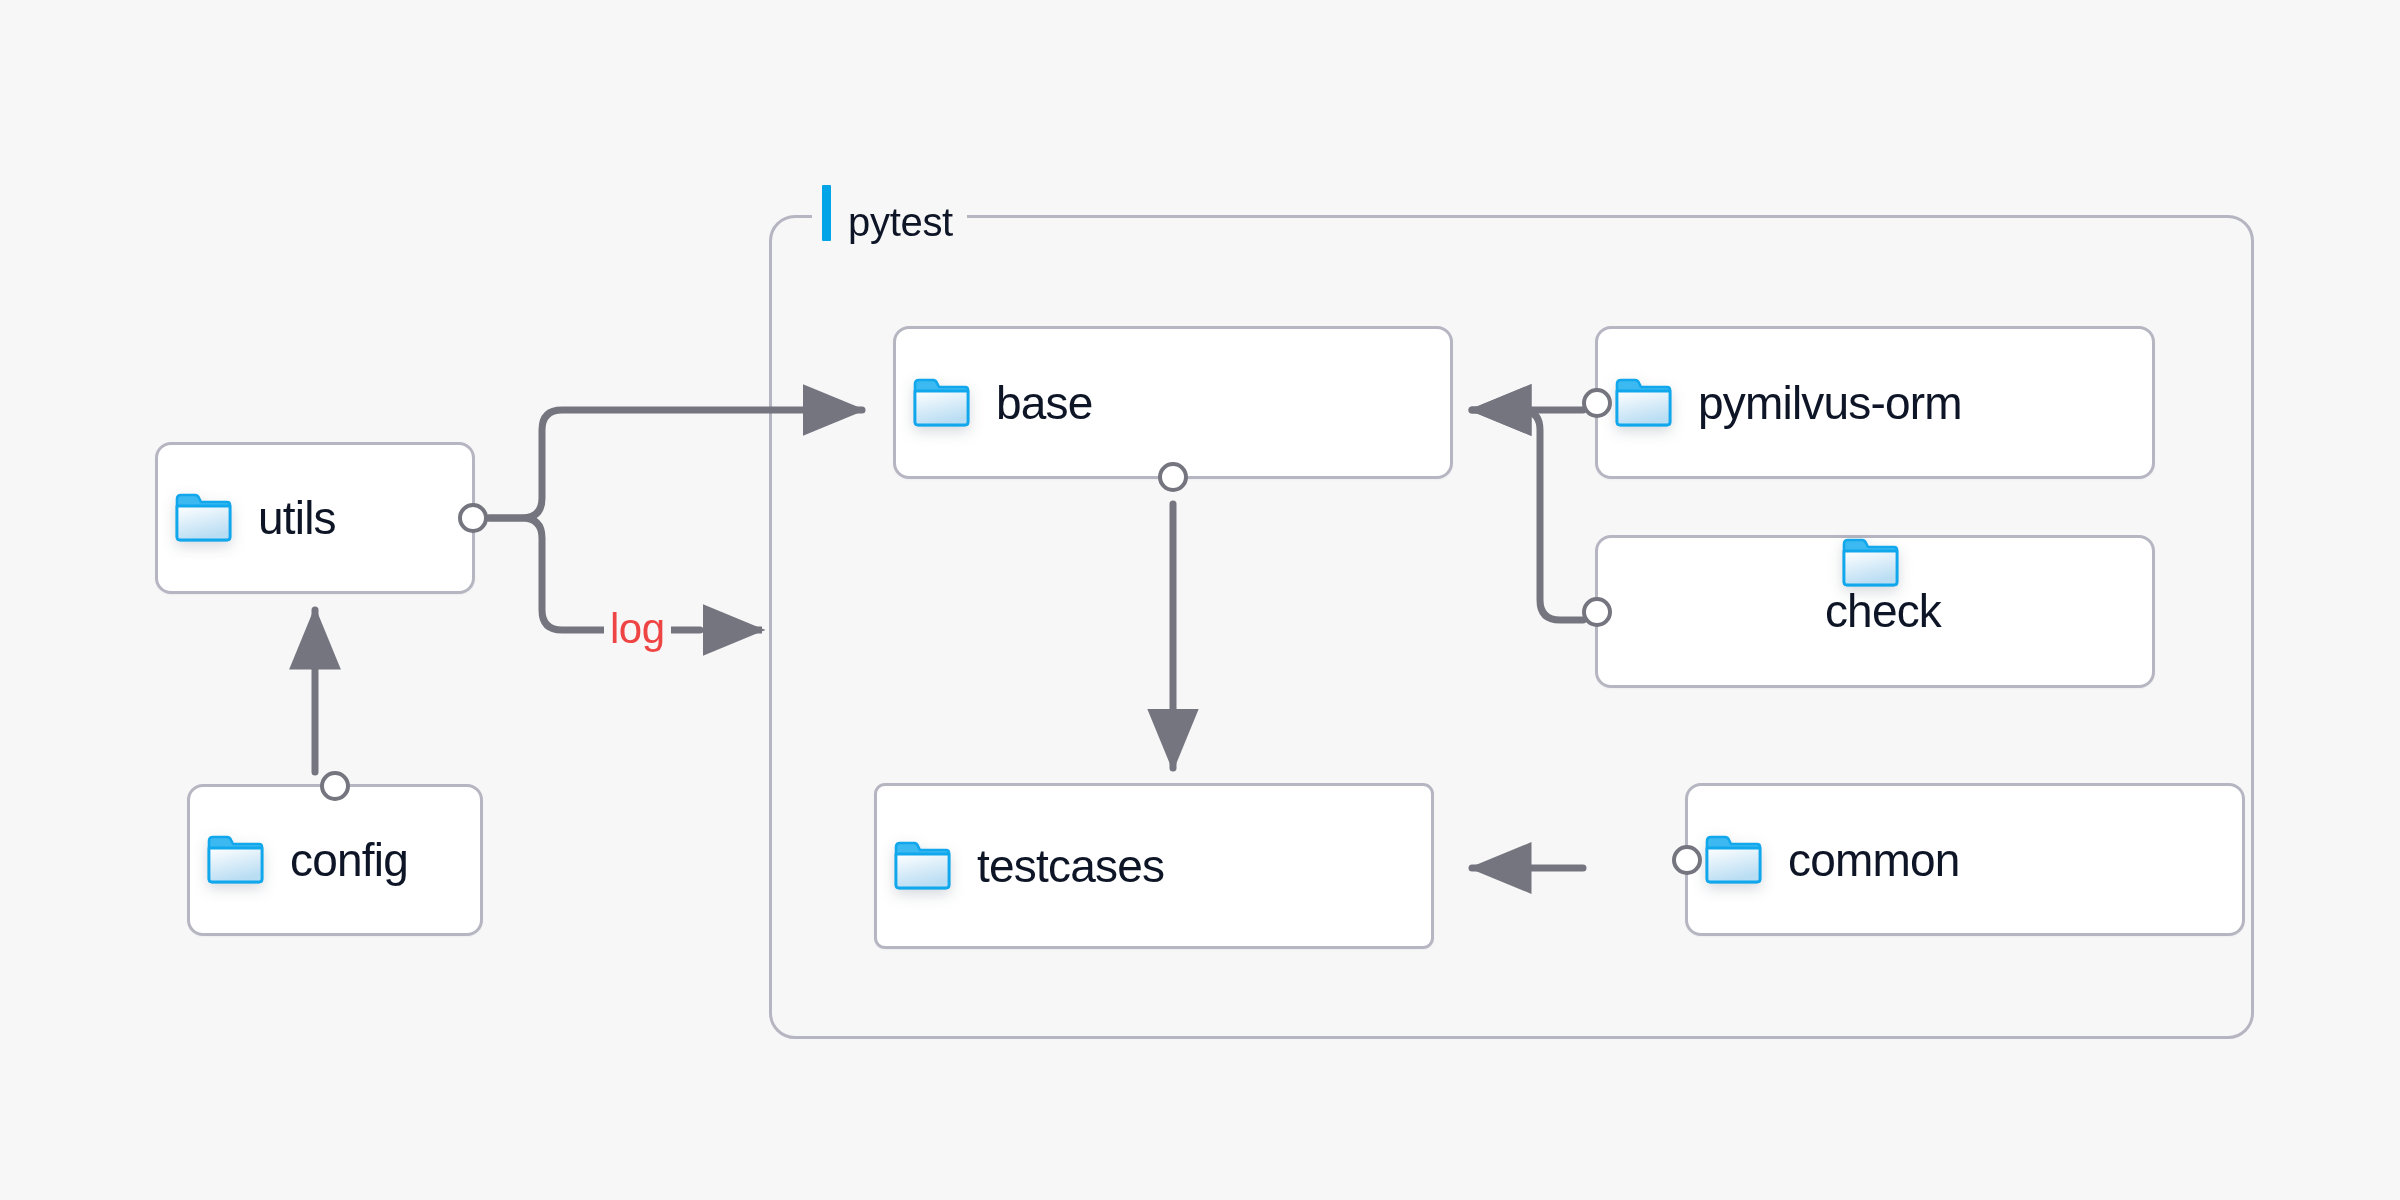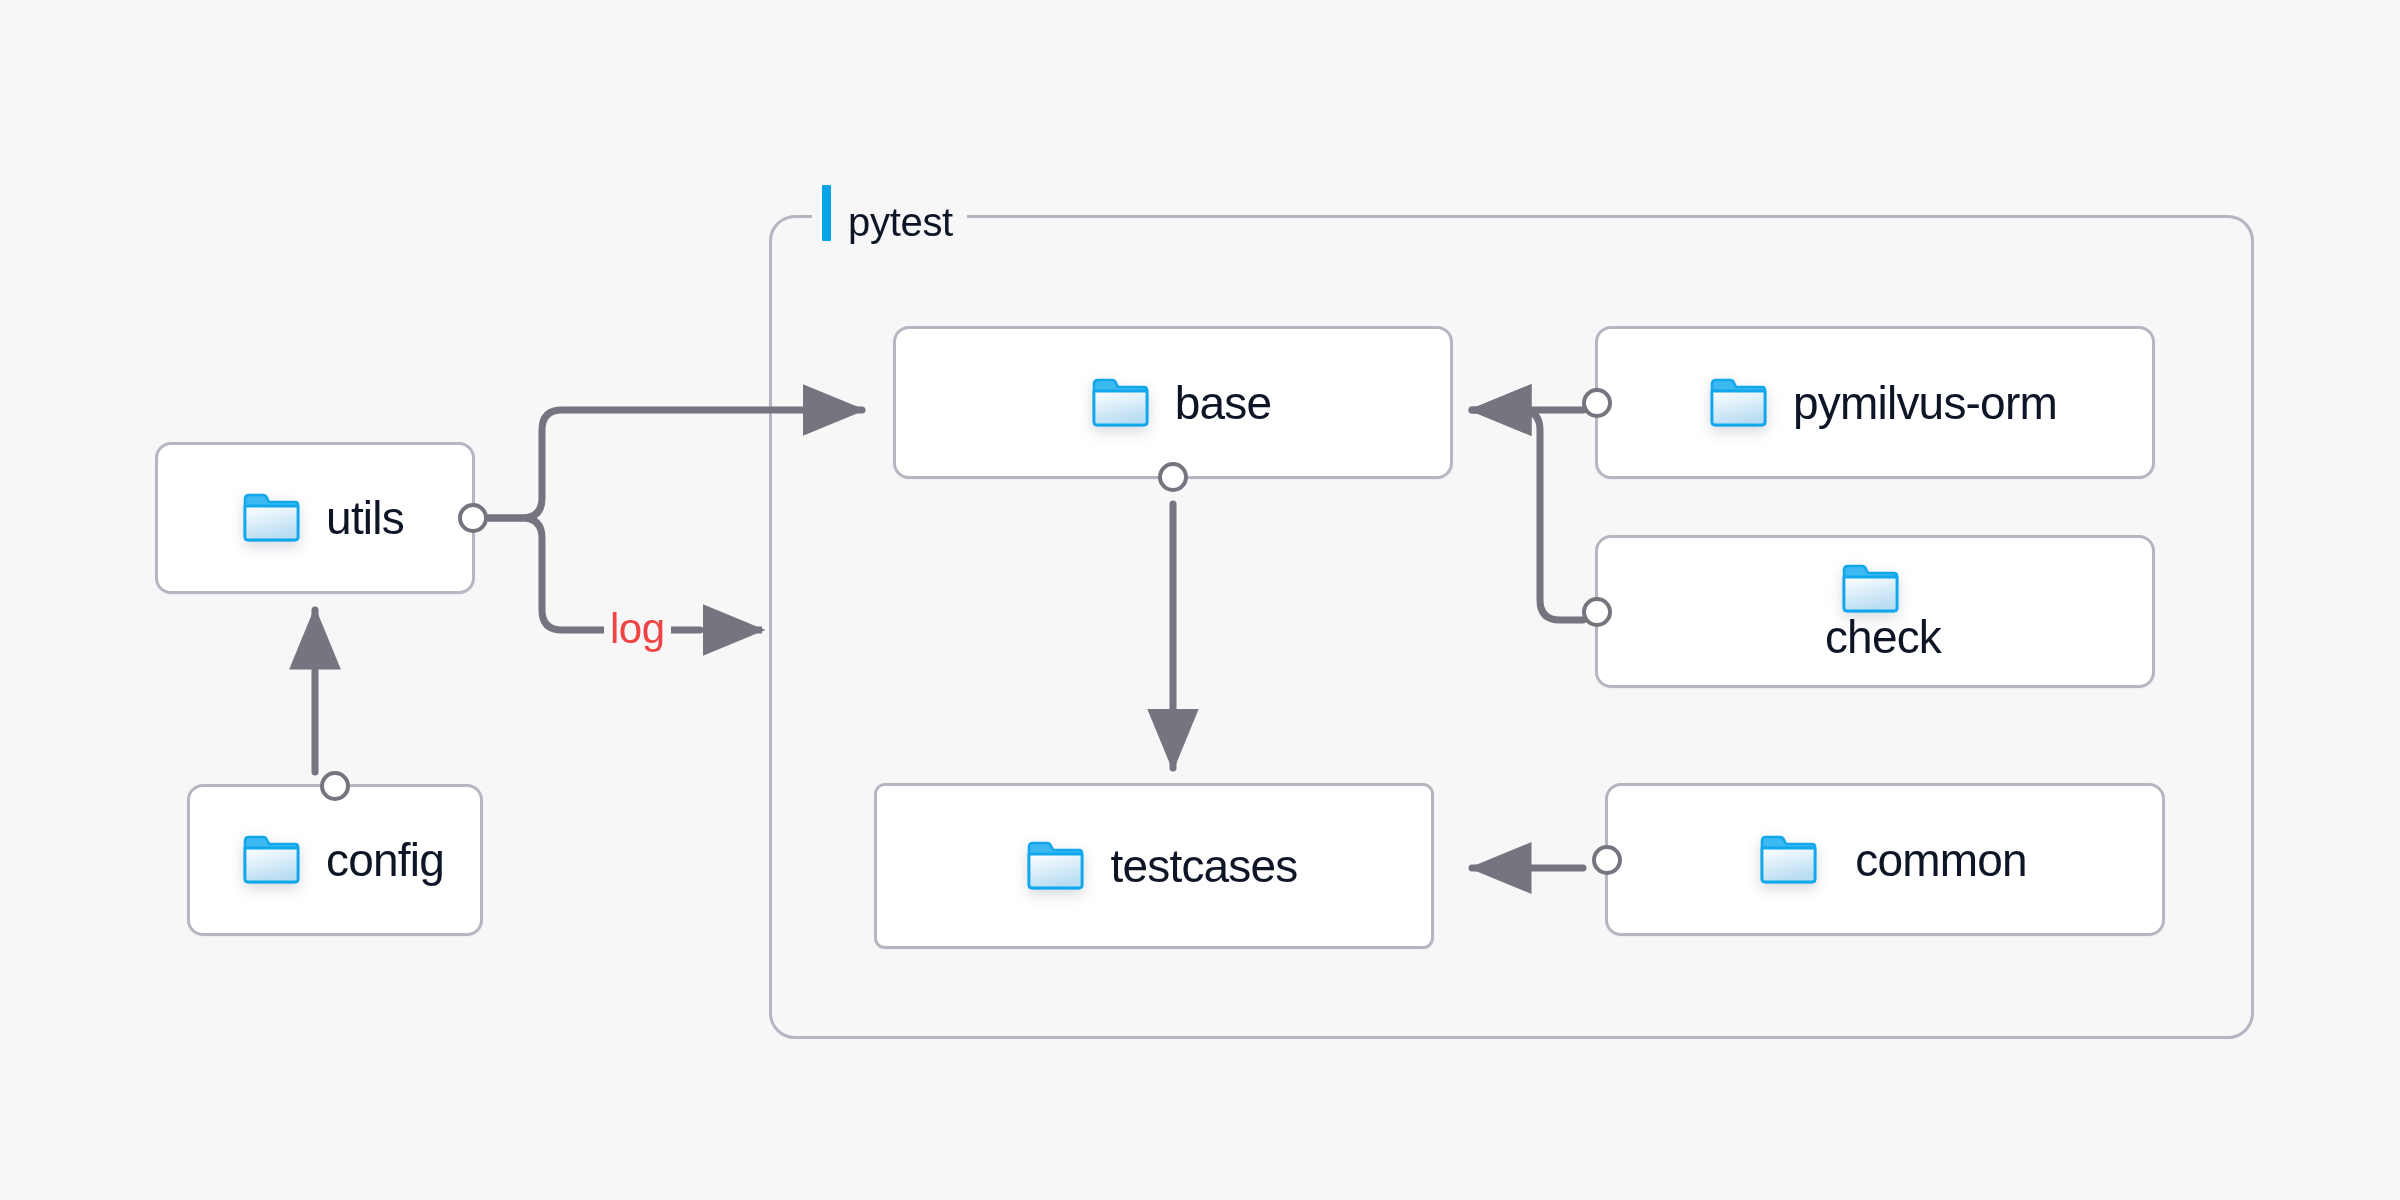--- a/index.html
+++ b/index.html
@@ -58,21 +58,20 @@
   .node {
     position: absolute;
     background: #ffffff;
     border: 3px solid #b6b5c2;
     border-radius: 16px;
     display: flex;
     align-items: center;
     box-sizing: border-box;
     padding-left: 16px;
     box-shadow: 0 1px 2px rgba(20,22,40,0.04);
-    justify-content: center;
   }
   .node .folder-icon {
     flex: none;
     margin-right: 26px;
     filter: drop-shadow(0 5px 7px rgba(20,30,60,0.17));
   }
   .node .node-label {
     font-size: 46px;
     color: #0d1526;
     letter-spacing: -0.8px;
@@ -219,21 +218,21 @@
           <stop offset="100%" stop-color="#b9ddf3"></stop>
         </linearGradient>
       </defs>
       <path d="M3,6 Q3,2 7,2 L21,2 Q24,2 25,5 L27,9 L53,9 Q56,9 56,12 L56,44 Q56,47 53,47 L6,47 Q3,47 3,44 Z" fill="#3cb9f0" stroke="#11a7ec" stroke-width="2.6" stroke-linejoin="round"></path>
       <path d="M3,13 L56,13 L56,44 Q56,47 53,47 L6,47 Q3,47 3,44 Z" fill="url(#fg6)" stroke="#11a7ec" stroke-width="2.8" stroke-linejoin="round"></path>
     </svg>
     <span class="node-label">check</span>
     <span class="port" style="left:-16px; top:50%; margin-top:-15px;"></span>
   </div>
 
-  <div class="node" style="left:1605px; top:783px; width:560px; height:153px;gap:12px;">
+  <div class="node" style="left:1685px; top:783px; width:560px; height:153px;">
     <svg class="folder-icon" width="58" height="50" viewBox="0 0 58 50">
       <defs>
         <linearGradient id="fg7" x1="0" y1="0" x2="0.35" y2="1">
           <stop offset="0%" stop-color="#ffffff"></stop>
           <stop offset="100%" stop-color="#b9ddf3"></stop>
         </linearGradient>
       </defs>
       <path d="M3,6 Q3,2 7,2 L21,2 Q24,2 25,5 L27,9 L53,9 Q56,9 56,12 L56,44 Q56,47 53,47 L6,47 Q3,47 3,44 Z" fill="#3cb9f0" stroke="#11a7ec" stroke-width="2.6" stroke-linejoin="round"></path>
       <path d="M3,13 L56,13 L56,44 Q56,47 53,47 L6,47 Q3,47 3,44 Z" fill="url(#fg7)" stroke="#11a7ec" stroke-width="2.8" stroke-linejoin="round"></path>
     </svg>

